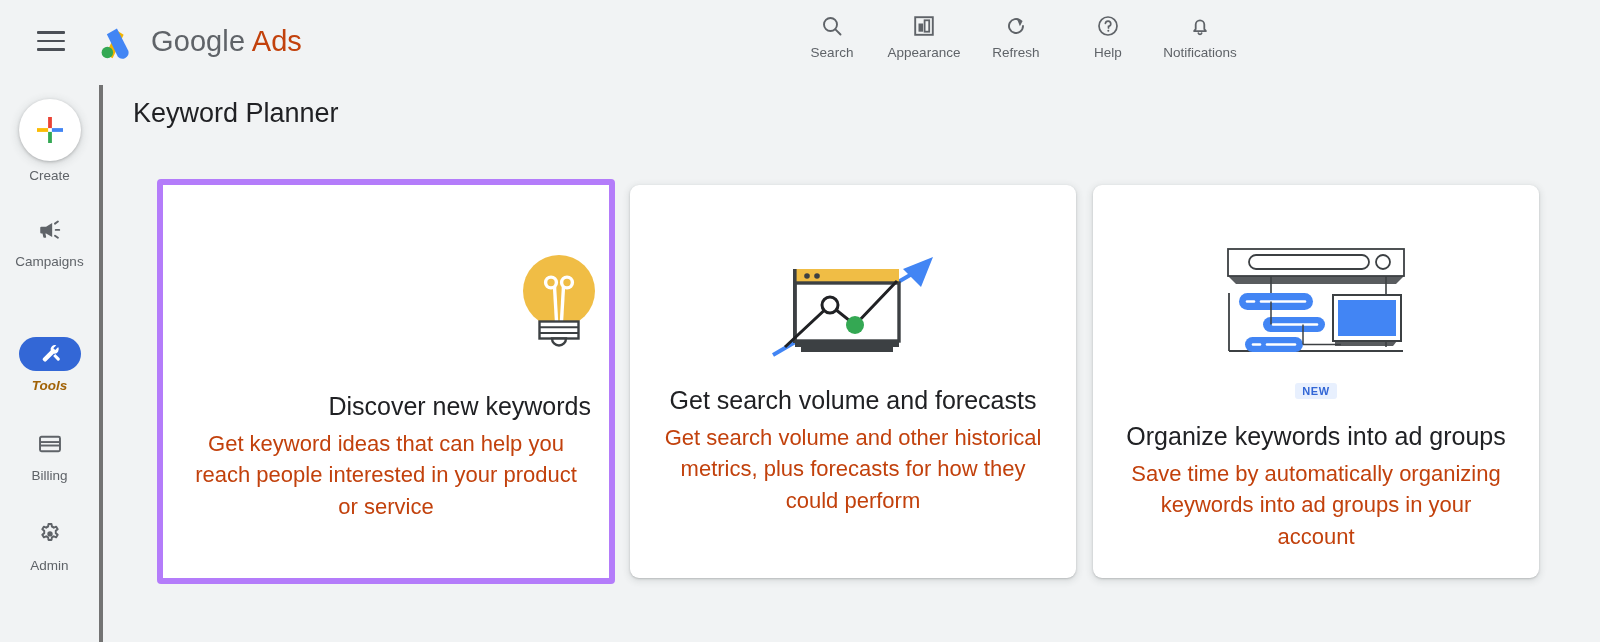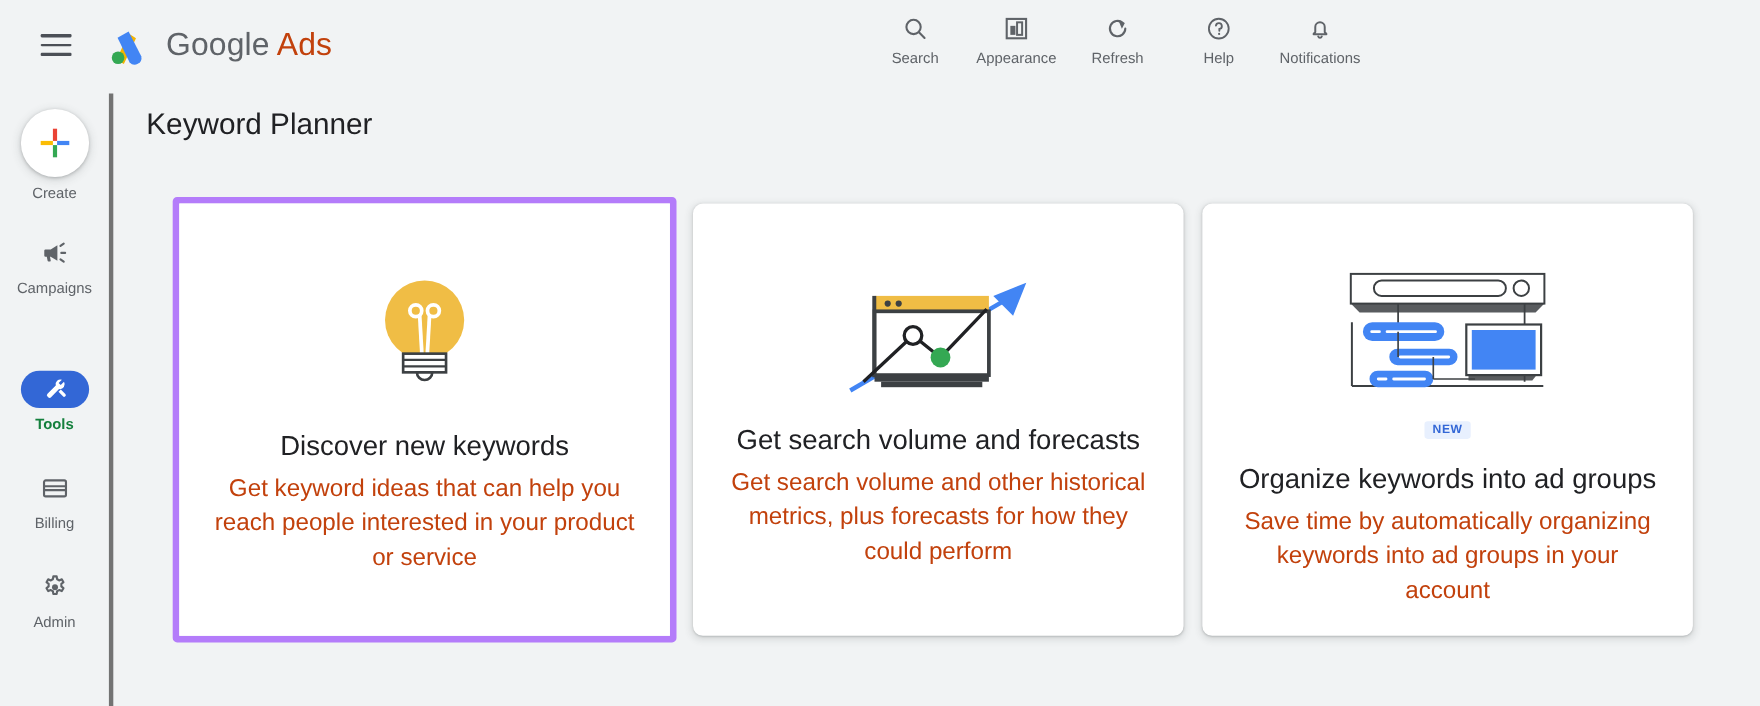--- a/index.html
+++ b/index.html
@@ -51,21 +51,21 @@
     width: 62px; height: 62px; border-radius: 50%; background: #ffffff;
     box-shadow: 0 1px 3px rgba(60,64,67,.3), 0 2px 8px 2px rgba(60,64,67,.12);
     display: flex; align-items: center; justify-content: center;
   }
   .rail-label { font-size: 13.5px; color: #5f6368; margin-top: 7px; white-space: nowrap; }
   .rail-icon-wrap {
     width: 62px; height: 34px; display:flex; align-items:center; justify-content:center;
     border-radius: 17px;
   }
   .rail-item.active .rail-icon-wrap { background: #3367d6; }
-  .rail-item.active .rail-label { color: #15803d; font-weight: bold; }
+  .rail-item.active .rail-label { color: #a16207; font-weight: bold; font-style: italic; }
   .rail-spacer-lg { height: 30px; }
   .rail-spacer { height: 34px; }
 
   
   .main { position: absolute; left: 103px; top: 85px; width: 1497px; height: 557px; }
   .page-title { position: absolute; left: 30px; top: 13px; font-size: 27px; color: #202124; font-weight: normal; }
 
   .cards { position: absolute; left: 54px; top: 100px; display: flex; align-items: flex-start; }
 
   .card {
@@ -73,21 +73,21 @@
     box-shadow: 0 1px 2px rgba(60,64,67,.25), 0 2px 6px 2px rgba(60,64,67,.10);
     display: flex; flex-direction: column; align-items: center;
     padding-top: 58px; cursor: pointer; position: relative;
   }
   .card-wrap { position: relative; }
   .card-wrap.selected {
     border: 6px solid #b47cfa; border-radius: 4px; padding: 0;
     margin-right: 9px; margin-top: -6px;
   }
   .card-wrap.selected .card {
-    border-radius: 0; box-shadow: none; width: 446px; height: 393px;
+    border-radius: 0; box-shadow: none; width: 446px; height: 393px; align-items: flex-end;
   }
   .card-wrap.spaced { margin-right: 17px; margin-left: 6px; }
 
   .card-illus { height: 120px; display: flex; align-items: center; justify-content: center; }
   .card-title {
     font-size: 25px; color: #202124; text-align: center; line-height: 1.22;
     margin-top: 22px; padding: 0 18px; font-weight: normal;
   }
   .card-wrap.selected .card-title { margin-top: 28px; }
   .card-desc {

